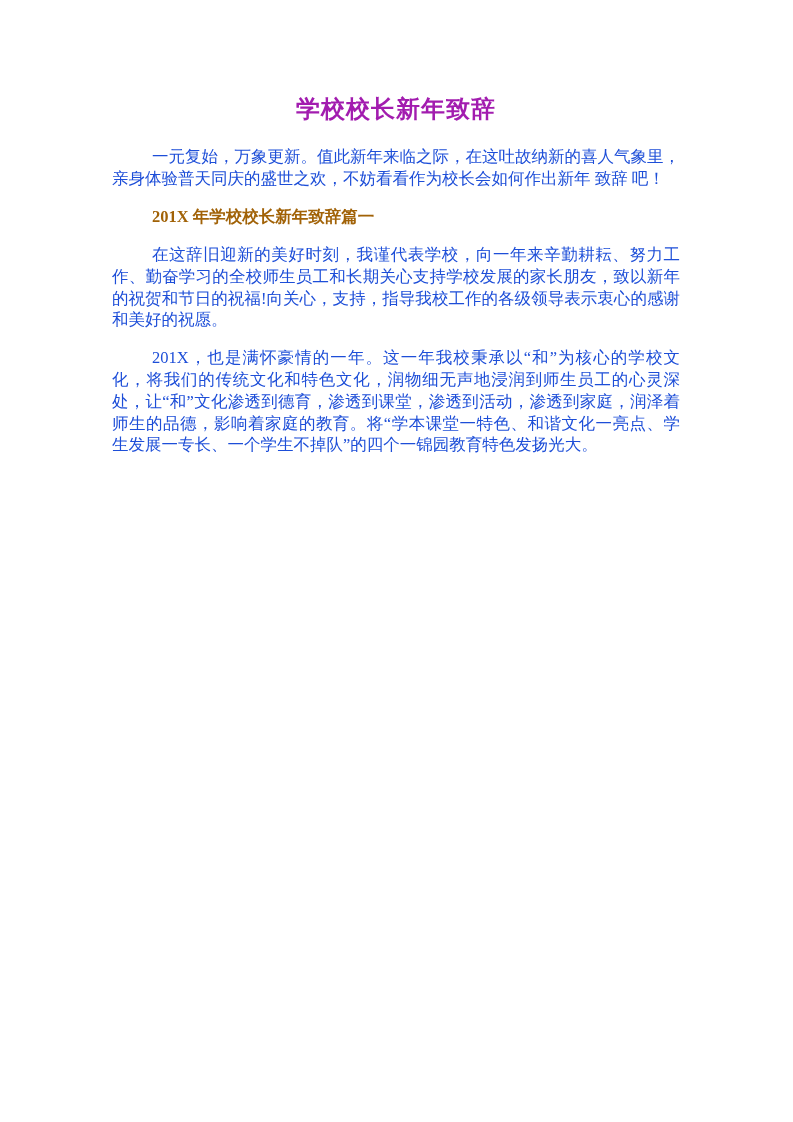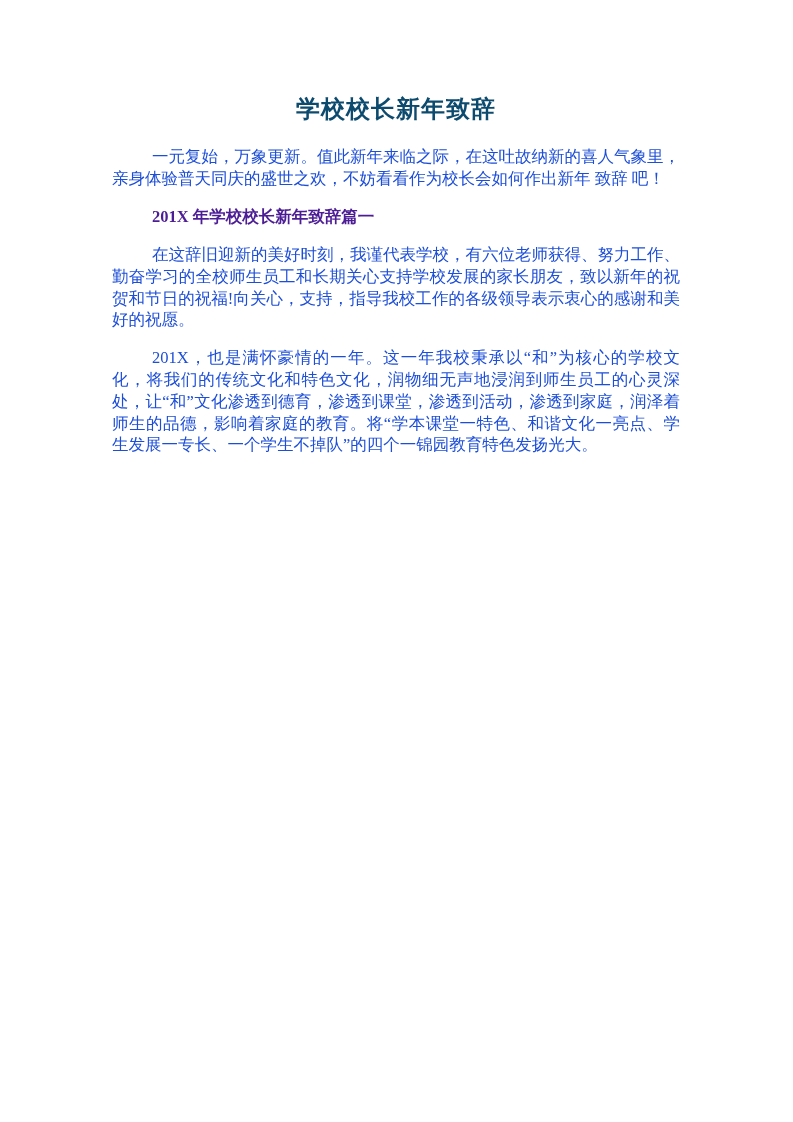--- a/index.html
+++ b/index.html
@@ -18,49 +18,49 @@
     font-family: "Liberation Serif", "DejaVu Serif", serif;
     color: #1a1a1a;
   }
   .doc-title {
     margin: 0 0 20px 0;
     font-size: 24px;
     font-weight: 700;
     line-height: 34px;
     text-align: center;
     letter-spacing: 1px;
-    color: #0c4a6e;
+    color: #a21caf;
   }
   .para {
     margin: 0 0 16.5px 0;
     font-size: 16.5px;
     line-height: 21.7px;
     text-align: justify;
     text-justify: inter-character;
     text-indent: 40px;
     word-break: break-all;
     color: #1d4ed8;
   }
   .para.heading {
     font-weight: 700;
     text-align: left;
-    color: #4c1d95;
+    color: #a16207;
   }
 </style>
 </head>
 <body>
 
 <div class="page">
   <h1 class="doc-title">学校校长新年致辞</h1>
 
   <p class="para">一元复始，万象更新。值此新年来临之际，在这吐故纳新的喜人气象里，亲身体验普天同庆的盛世之欢，不妨看看作为校长会如何作出新年 致辞 吧！</p>
 
   <p class="para heading">201X 年学校校长新年致辞篇一</p>
 
 
-  <p class="para">在这辞旧迎新的美好时刻，我谨代表学校，有六位老师获得、努力工作、勤奋学习的全校师生员工和长期关心支持学校发展的家长朋友，致以新年的祝贺和节日的祝福!向关心，支持，指导我校工作的各级领导表示衷心的感谢和美好的祝愿。</p>
+  <p class="para">在这辞旧迎新的美好时刻，我谨代表学校，向一年来辛勤耕耘、努力工作、勤奋学习的全校师生员工和长期关心支持学校发展的家长朋友，致以新年的祝贺和节日的祝福!向关心，支持，指导我校工作的各级领导表示衷心的感谢和美好的祝愿。</p>
 
 
   <p class="para">201X，也是满怀豪情的一年。这一年我校秉承以“和”为核心的学校文化，将我们的传统文化和特色文化，润物细无声地浸润到师生员工的心灵深处，让“和”文化渗透到德育，渗透到课堂，渗透到活动，渗透到家庭，润泽着师生的品德，影响着家庭的教育。将“学本课堂一特色、和谐文化一亮点、学生发展一专长、一个学生不掉队”的四个一锦园教育特色发扬光大。</p>
 
 
 
 </div>
 
 </body></html>

